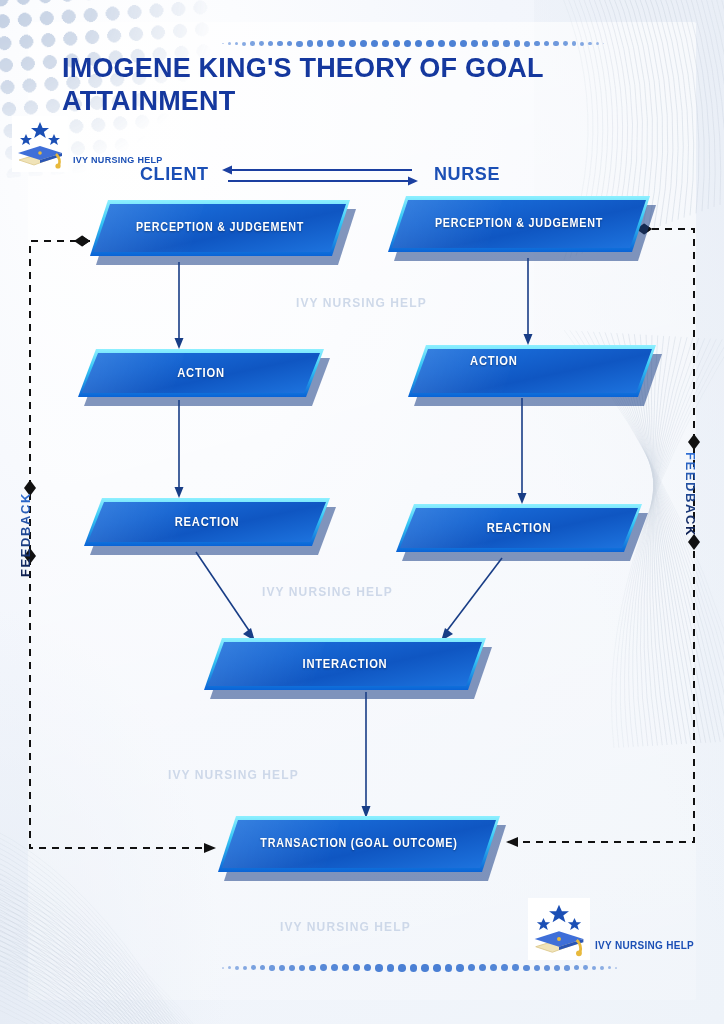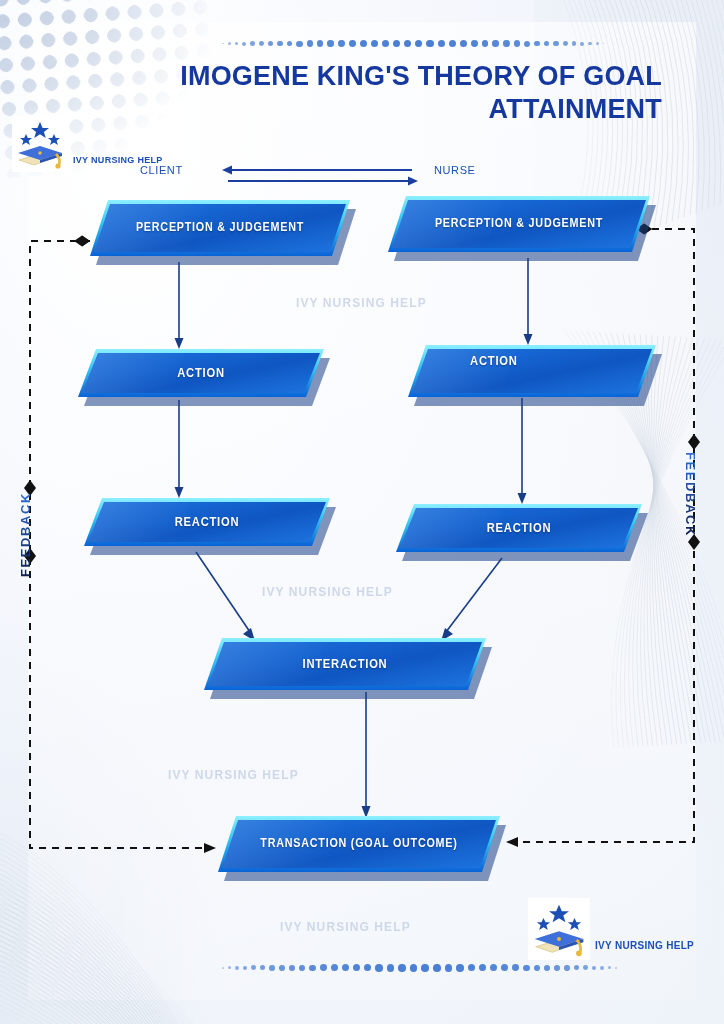--- a/index.html
+++ b/index.html
@@ -38,36 +38,36 @@
   .swirl-tr{right:-40px;top:-60px;opacity:.95;}
   .swirl-mr{right:-50px;top:330px;opacity:.85;}
   .swirl-bl{left:-90px;bottom:-70px;opacity:.9;}
   .swirl-bl2{left:-30px;bottom:-30px;opacity:.55;}
 
   
   .dotrow{position:absolute;display:flex;align-items:center;gap:4px;}
   .dotrow i{display:block;border-radius:50%;background:#4a7fd4;}
 
   
-  .title{position:absolute;left:62px;top:60px;width:600px;text-align:right;
+  .title{position:absolute;left:62px;top:52px;width:600px;text-align:left;
     color:#15389e;font-weight:bold;font-size:27px;line-height:1.22;
     letter-spacing:.2px;font-family:"Liberation Sans", sans-serif;}
 
   
   .logo-wrap{position:absolute;display:flex;align-items:flex-end;gap:5px;}
   .logo-mark{width:56px;height:56px;background:#fff;flex:none;position:relative;}
   .logo-text{color:#1b4fb5;font-size:9px;font-weight:bold;letter-spacing:.3px;
     padding-bottom:7px;white-space:nowrap;}
   .logo-tl{left:12px;top:116px;}
   .logo-br{left:528px;top:898px;}
   .logo-br .logo-mark{width:62px;height:62px;}
   .logo-br .logo-text{font-size:10px;padding-bottom:9px;}
 
   
-  .role{position:absolute;color:#1b4fb5;font-weight:normal;font-size:11px;letter-spacing:.6px;text-align:center;}
+  .role{position:absolute;color:#1b4fb5;font-weight:bold;font-size:18px;letter-spacing:.6px;text-align:center;}
   .role-client{left:140px;top:164px;}
   .role-nurse{left:434px;top:164px;}
   .dual-arrow{position:absolute;left:222px;top:164px;width:196px;height:24px;}
 
   
   .node{position:absolute;}
   .node .shadowlayer{position:absolute;left:6px;top:9px;width:100%;height:100%;
     background:#1b3f86;opacity:.55;
     clip-path:polygon(18px 0,100% 0,calc(100% - 18px) 100%,0 100%);}
   .node .glow{position:absolute;inset:0;

